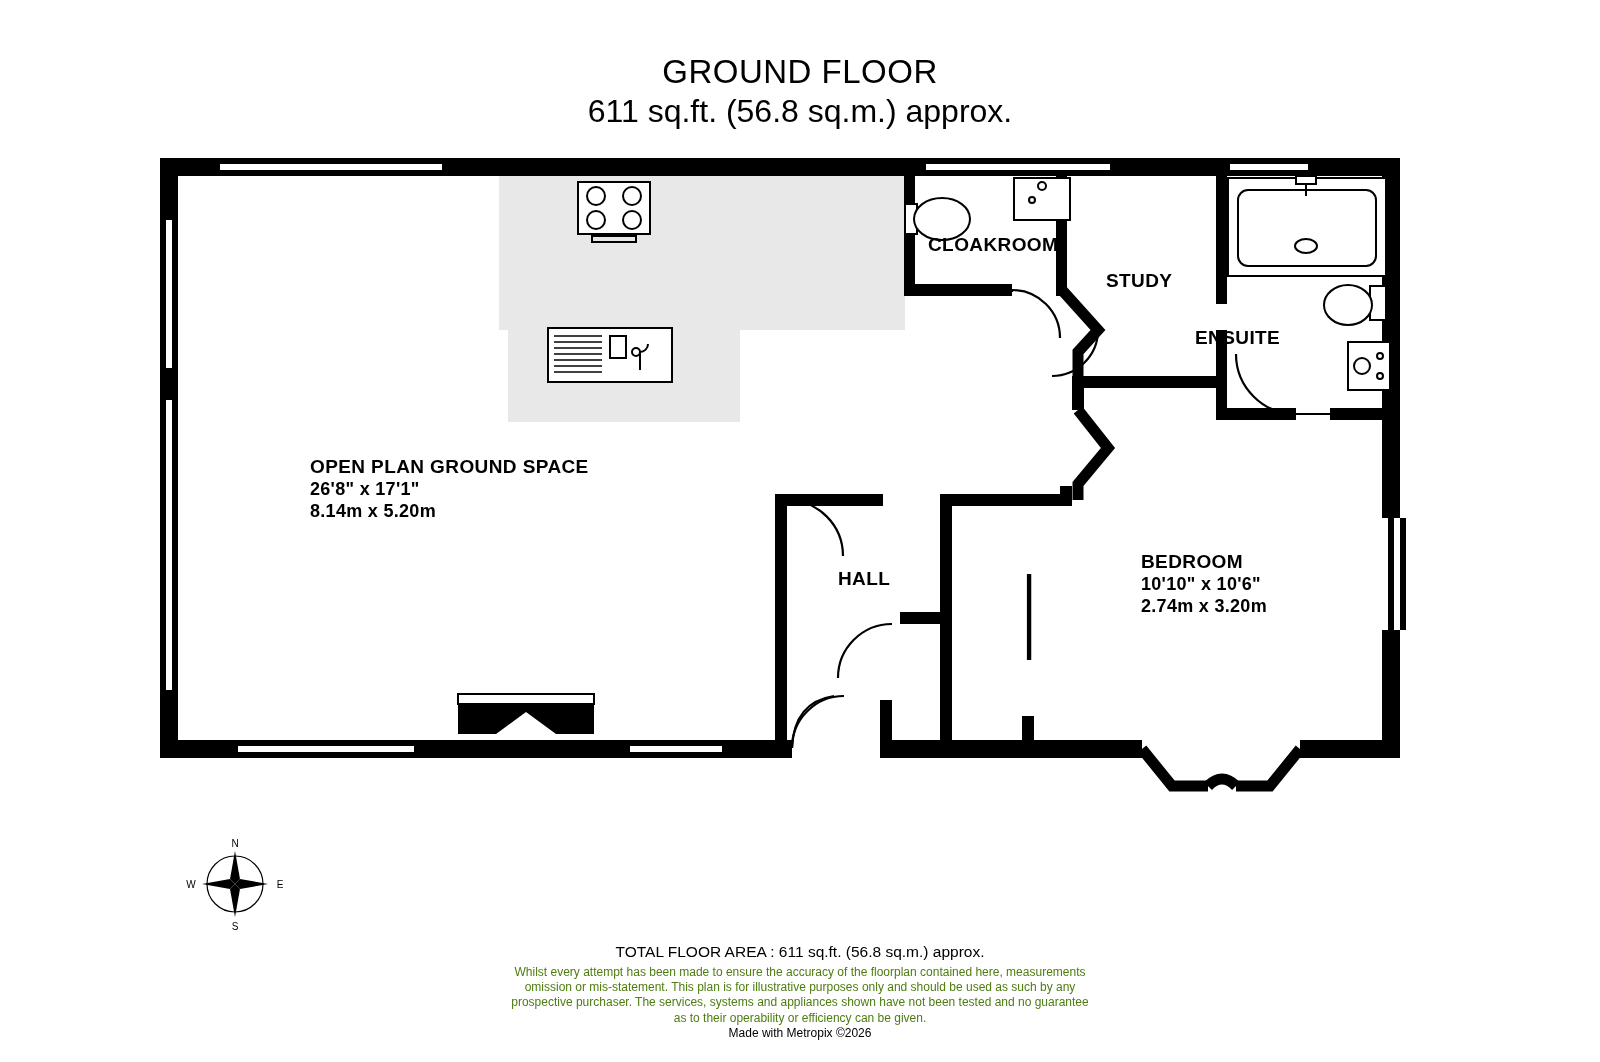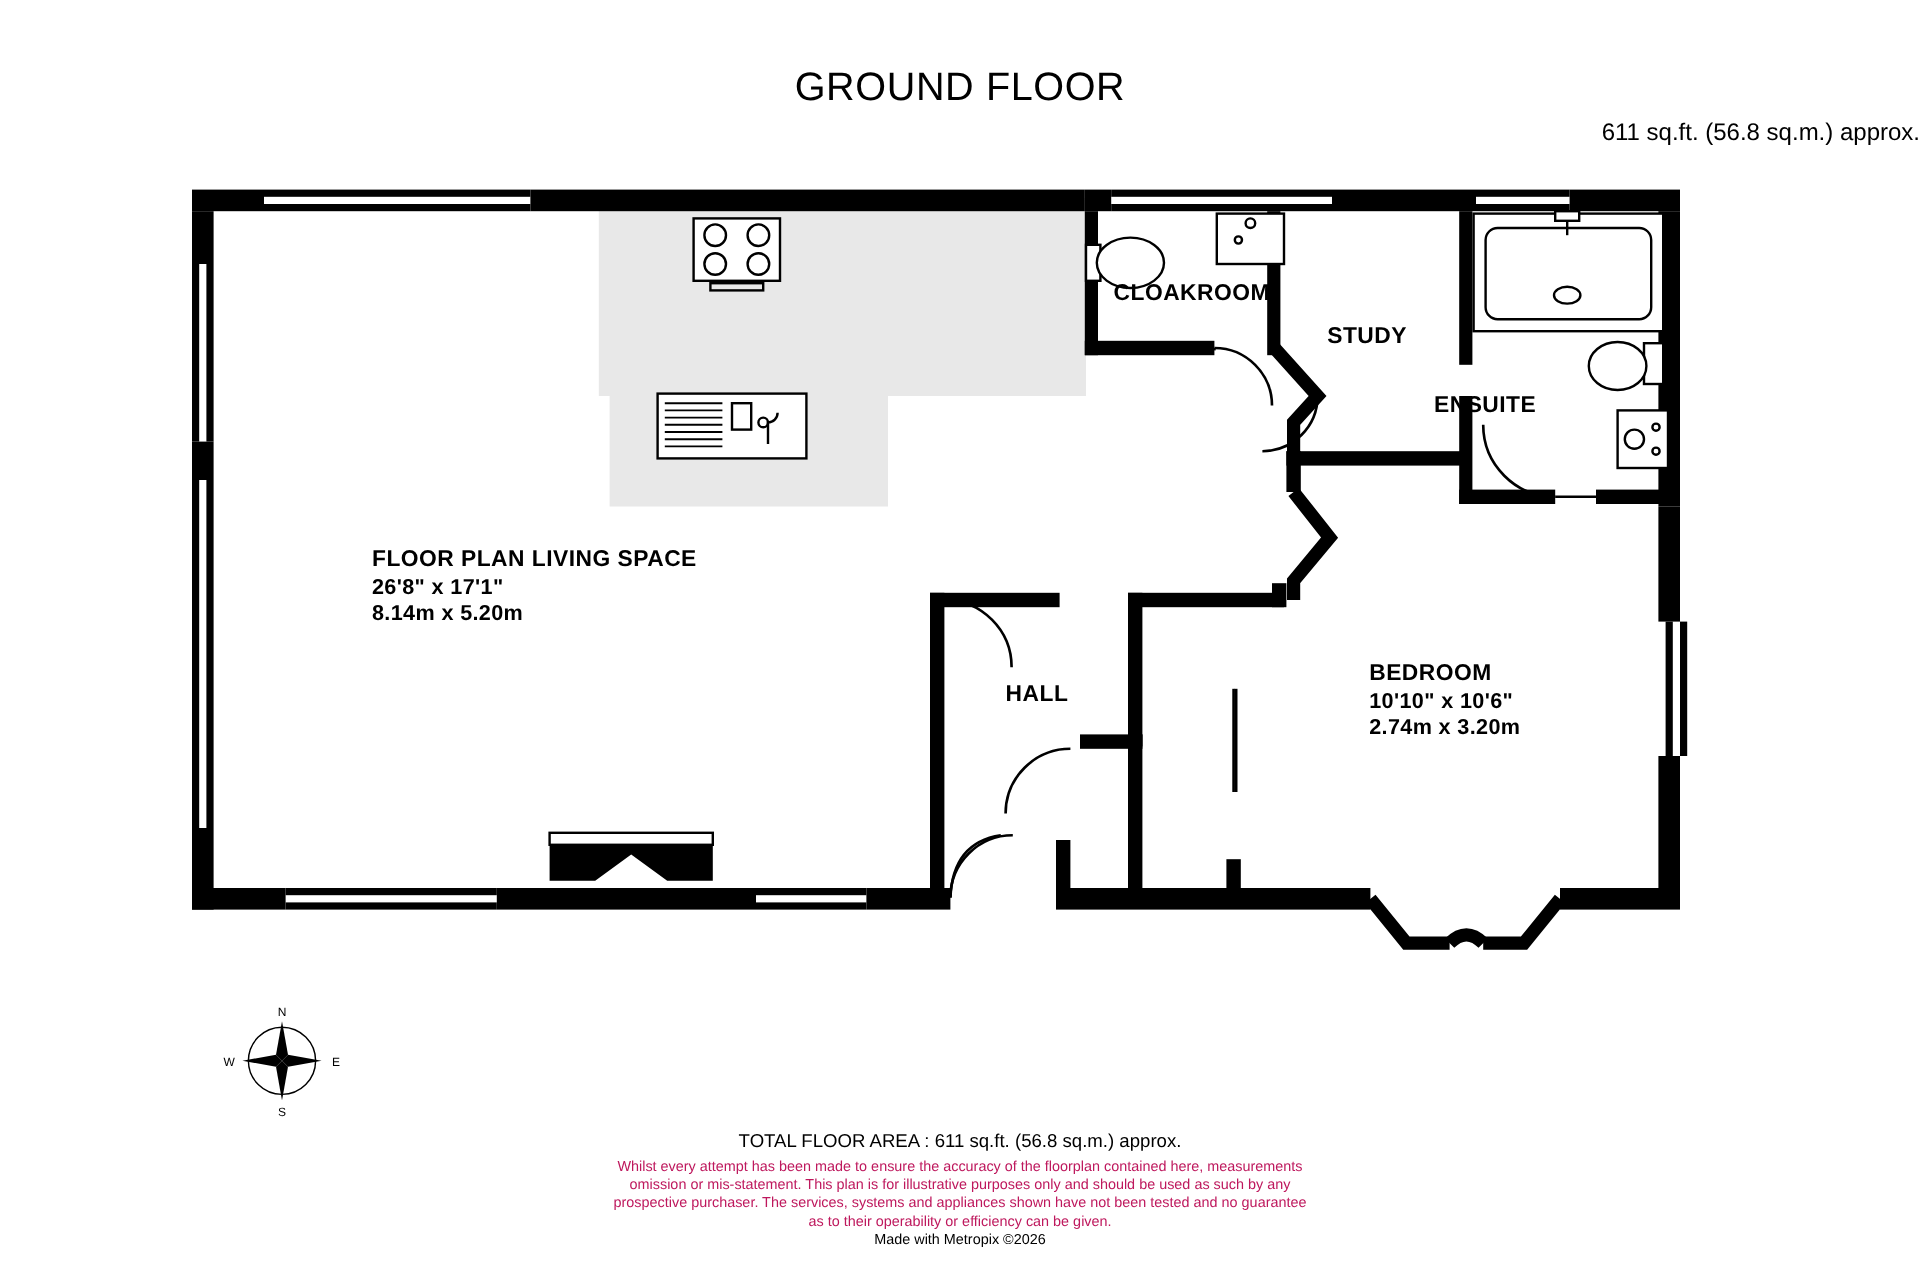--- a/index.html
+++ b/index.html
@@ -27,23 +27,22 @@
     left: 0;
     width: 1600px;
     text-align: center;
   }
   .title-main {
     font-size: 33px;
     letter-spacing: 0.5px;
     line-height: 40px;
   }
   .title-sub {
-    font-size: 20px;
+    font-size: 32px;
     line-height: 38px;
-    text-align: right;
   }
   
   #plan {
     position: absolute;
     left: 0;
     top: 0;
   }
   
   .room-label {
     position: absolute;
@@ -78,21 +77,21 @@
     text-align: center;
   }
   #footer-total {
     top: 943px;
     font-size: 15.5px;
   }
   #footer-disclaimer {
     top: 965px;
     font-size: 12px;
     line-height: 15.2px;
-    color: #be185d;
+    color: #4d7c0f;
   }
   #footer-disclaimer p { margin: 0; }
   #footer-made {
     top: 1026px;
     font-size: 12px;
   }
 </style>
 </head>
 <body>
 
@@ -266,21 +265,21 @@
       <rect x="458" y="694" width="136" height="10" fill="#ffffff" stroke="#000000" stroke-width="2"></rect>
       <path d="M458,704 L594,704 L594,734 L556,734 L526,712 L496,734 L458,734 Z" fill="#000000"></path>
     </g>
 
     <g stroke="#000000" stroke-width="2.5" fill="none">
       <line x1="1030" y1="574" x2="1030" y2="660"></line>
     </g>
   </svg>
 
   <div class="room-label" id="label-open-plan">
-    <div class="name">FLOOR PLAN LIVING SPACE</div>
+    <div class="name">OPEN PLAN GROUND SPACE</div>
     <div class="dim">26'8"  x 17'1"</div>
     <div class="dim">8.14m  x 5.20m</div>
   </div>
 
   <div class="room-label" id="label-hall">
     <div class="name">HALL</div>
   </div>
 
   <div class="room-label" id="label-bedroom">
     <div class="name">BEDROOM</div>

